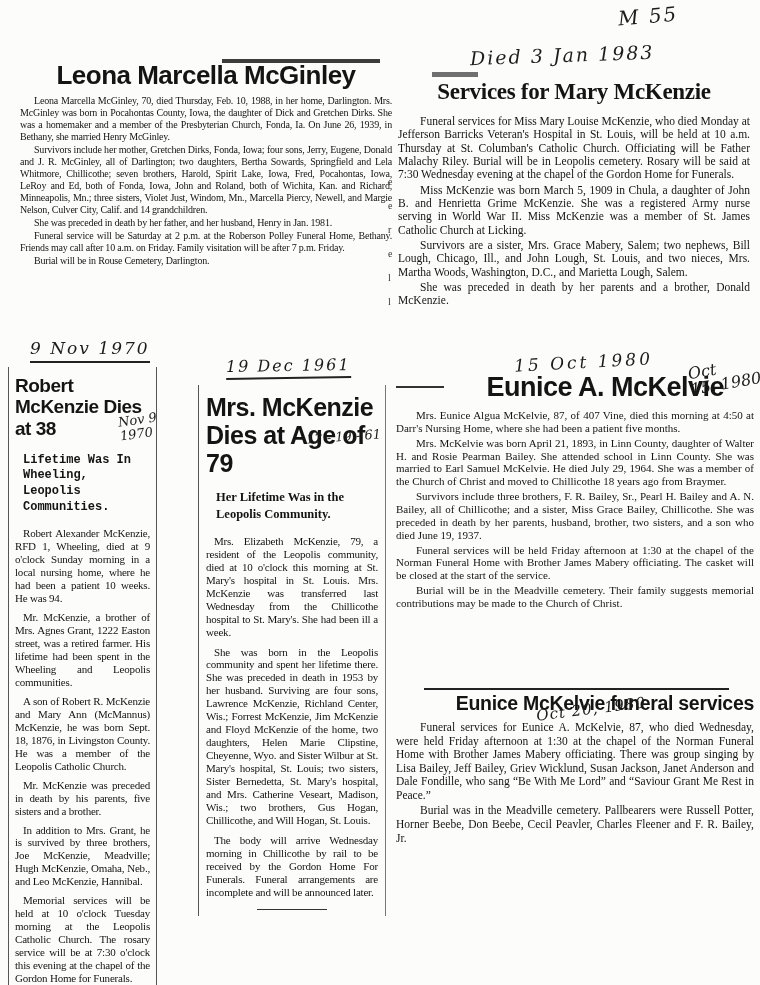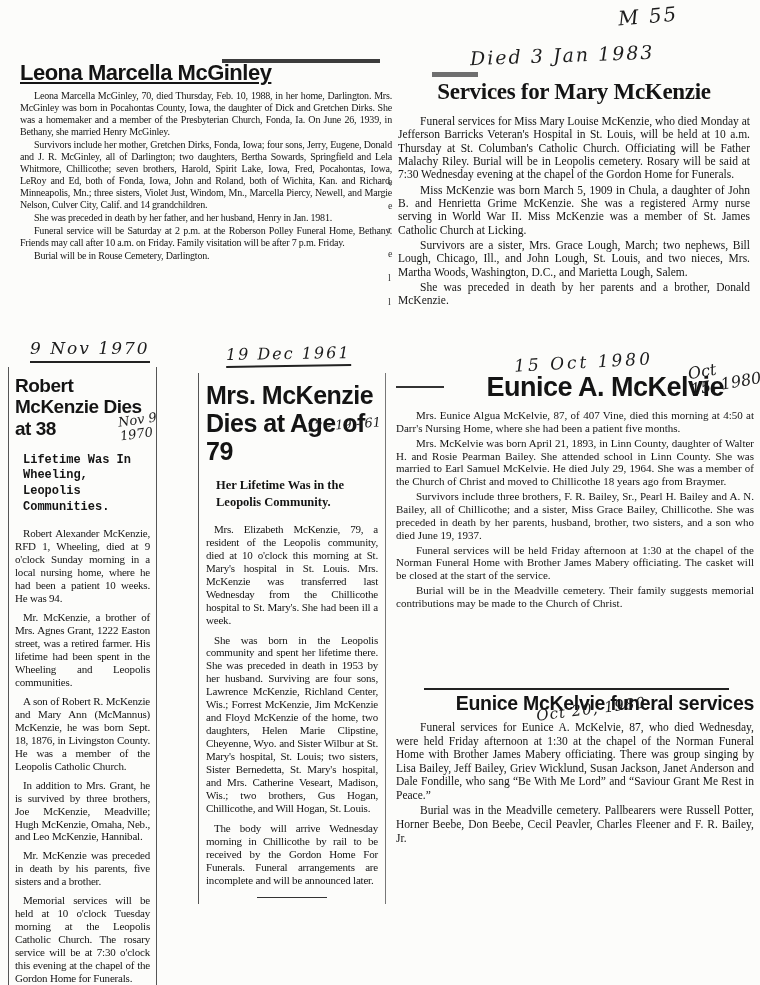--- a/index.html
+++ b/index.html
@@ -9,21 +9,21 @@
   .clip p{margin:0 0 5px 0;text-align:justify;}
   .hand{font-family:"DejaVu Serif",serif;font-style:italic;color:#1c1c1c;white-space:pre-line;}
   .headline-sans{font-family:"Liberation Sans",sans-serif;font-weight:bold;}
   .headline-serif{font-family:"Liberation Serif",serif;font-weight:bold;}
 
   
   #corner-note{position:absolute;left:618px;top:4px;font-size:20px;transform:rotate(-5deg);letter-spacing:2px;}
 
   
   #mcginley{left:20px;top:60px;width:372px;}
-  #mcginley .hl{position:relative;text-align:left;font-size:22px;letter-spacing:-0.5px;margin-bottom:4px;text-decoration:underline;}
+  #mcginley .hl{position:relative;text-align:center;font-size:26px;letter-spacing:-0.5px;margin-bottom:4px;}
   #mcginley .smudge{position:absolute;right:12px;top:-1px;width:158px;height:4px;background:#1a1a1a;opacity:.85;}
   #mcginley p{font-size:10px;line-height:1.2;text-indent:14px;letter-spacing:-0.2px;margin-bottom:1px;}
 
   
   #mary{left:398px;top:44px;width:352px;}
   #mary .hdate{margin-left:72px;font-size:19px;letter-spacing:2px;transform:rotate(-2deg);display:inline-block;}
   #mary .presmudge{width:46px;height:5px;background:#333;opacity:.7;margin:6px 0 0 34px;}
   #mary .hl{text-align:center;font-size:23px;margin:2px 0 10px 0;letter-spacing:-0.3px;}
   #mary p{font-size:11.5px;line-height:1.16;text-indent:22px;margin-bottom:2px;}
 
@@ -33,21 +33,21 @@
   
   #robert{left:8px;top:338px;width:149px;}
   #robert .hdate{margin-left:22px;font-size:17px;letter-spacing:2px;border-bottom:2px solid #222;padding-bottom:3px;display:inline-block;}
   #robert .box{position:relative;border-left:1px solid #555;border-right:1px solid #555;padding:8px 6px 6px 6px;margin-top:4px;}
   #robert .hl{font-size:19px;line-height:1.12;letter-spacing:-0.5px;}
   #robert .hinline{position:absolute;right:-2px;top:46px;font-size:13px;transform:rotate(-8deg);line-height:1.1;}
   #robert .sub{font-family:Liberation Mono, monospace;font-weight:bold;font-size:12px;line-height:1.3;margin:14px 0 12px 8px;}
   #robert p{font-size:11px;line-height:1.18;text-indent:8px;letter-spacing:-0.2px;margin-bottom:6px;}
 
   
-  #elizabeth{left:198px;top:344px;width:188px;}
+  #elizabeth{left:198px;top:356px;width:188px;}
   #elizabeth .hdate{margin-left:28px;font-size:16px;letter-spacing:2px;border-bottom:2px solid #222;padding-bottom:2px;display:inline-block;transform:rotate(-1deg);}
   #elizabeth .box{position:relative;border-left:1px solid #555;border-right:1px solid #777;padding:8px 7px 6px 7px;margin-top:6px;}
   #elizabeth .hl{font-size:25px;line-height:1.12;letter-spacing:-0.5px;}
   #elizabeth .hinline{position:absolute;right:4px;top:44px;font-size:13px;transform:rotate(-4deg);}
   #elizabeth .sub{font-size:12.5px;line-height:1.35;font-weight:bold;margin:12px 0 12px 10px;}
   #elizabeth p{font-size:11px;line-height:1.18;text-indent:8px;letter-spacing:-0.2px;margin-bottom:7px;}
   #elizabeth .endrule{width:70px;border-top:1.5px solid #333;margin:10px auto 0 auto;}
 
   
   #eunice{left:396px;top:352px;width:358px;}
@@ -91,36 +91,36 @@
 e
 l
 l</div>
 
   <div class="clip" id="mary">
     <span class="hand hdate">Died 3 Jan 1983</span>
     <div class="presmudge"></div>
     <div class="hl headline-serif">Services for Mary McKenzie</div>
     <p>Funeral services for Miss Mary Louise McKenzie, who died Monday at Jefferson Barricks Veteran's Hospital in St. Louis, will be held at 10 a.m. Thursday at St. Columban's Catholic Church. Officiating will be Father Malachy Riley. Burial will be in Leopolis cemetery. Rosary will be said at 7:30 Wednesday evening at the chapel of the Gordon Home for Funerals.</p>
     <p>Miss McKenzie was born March 5, 1909 in Chula, a daughter of John B. and Henrietta Grime McKenzie. She was a registered Army nurse serving in World War II. Miss McKenzie was a member of St. James Catholic Church at Licking.</p>
-    <p>Survivors are a sister, Mrs. Grace Lough, March; two nephews, Bill Lough, Chicago, Ill., and John Lough, St. Louis, and two nieces, Mrs. Martha Woods, Washington, D.C., and Marietta Lough, Salem.</p>
+    <p>Survivors are a sister, Mrs. Grace Mabery, Salem; two nephews, Bill Lough, Chicago, Ill., and John Lough, St. Louis, and two nieces, Mrs. Martha Woods, Washington, D.C., and Marietta Lough, Salem.</p>
     <p>She was preceded in death by her parents and a brother, Donald McKenzie.</p>
   </div>
 
   <div class="clip" id="robert">
     <span class="hand hdate">9 Nov 1970</span>
     <div class="box">
       <div class="hl headline-sans">Robert McKenzie Dies at 38</div>
       <span class="hand hinline">Nov 9
 1970</span>
       <div class="sub">Lifetime Was In Wheeling, Leopolis Communities.</div>
       <p>Robert Alexander McKenzie, RFD 1, Wheeling, died at 9 o'clock Sunday morning in a local nursing home, where he had been a patient 10 weeks. He was 94.</p>
       <p>Mr. McKenzie, a brother of Mrs. Agnes Grant, 1222 Easton street, was a retired farmer. His lifetime had been spent in the Wheeling and Leopolis communities.</p>
       <p>A son of Robert R. McKenzie and Mary Ann (McMannus) McKenzie, he was born Sept. 18, 1876, in Livingston County. He was a member of the Leopolis Catholic Church.</p>
+      <p>Mr. McKenzie was preceded in death by his parents, five sisters and a brother.</p>
       <p>In addition to Mrs. Grant, he is survived by three brothers, Joe McKenzie, Meadville; Hugh McKenzie, Omaha, Neb., and Leo McKenzie, Hannibal.</p>
-      <p>Mr. McKenzie was preceded in death by his parents, five sisters and a brother.</p>
       <p>Memorial services will be held at 10 o'clock Tuesday morning at the Leopolis Catholic Church. The rosary service will be at 7:30 o'clock this evening at the chapel of the Gordon Home for Funerals.</p>
     </div>
   </div>
 
   <div class="clip" id="elizabeth">
     <span class="hand hdate">19 Dec 1961</span>
     <div class="box">
       <div class="hl headline-sans">Mrs. McKenzie Dies at Age of 79</div>
       <span class="hand hinline">12 - 19 - 61</span>
       <div class="sub">Her Lifetime Was in the Leopolis Community.</div>

